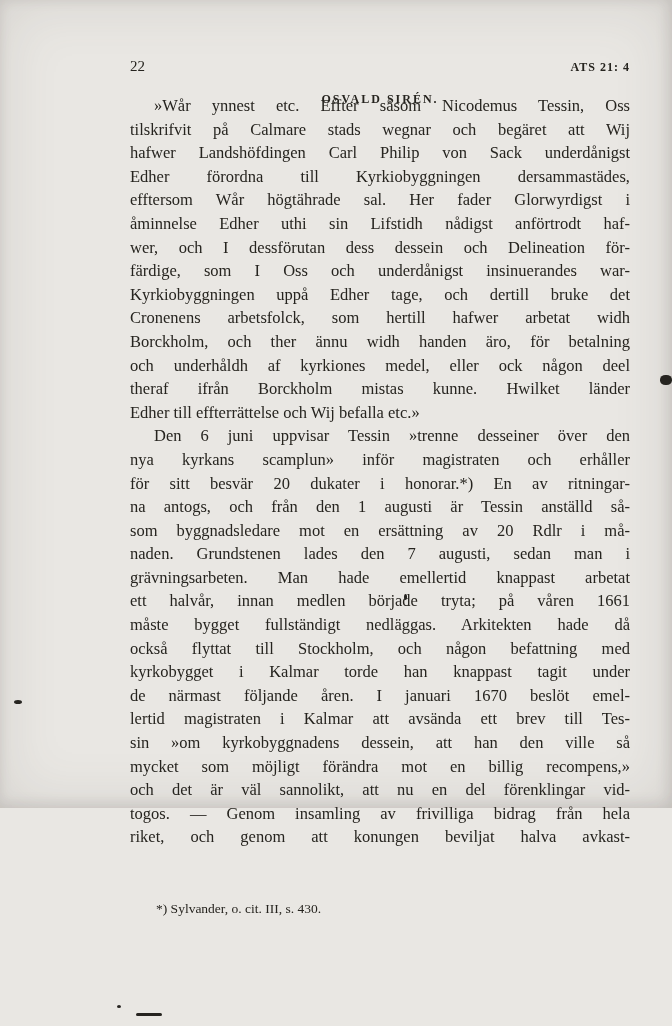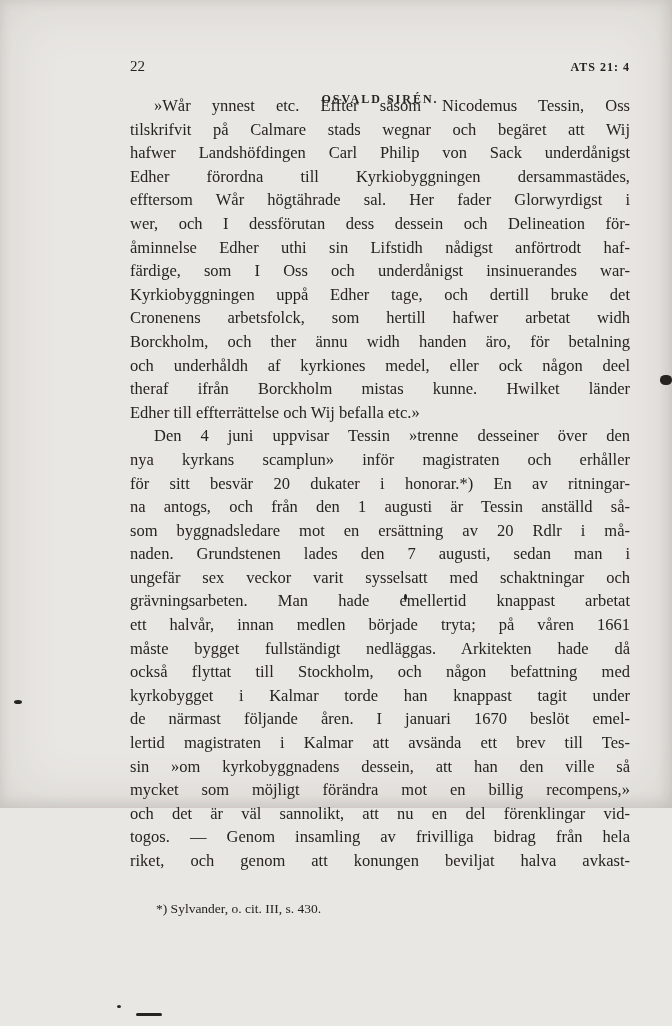--- a/index.html
+++ b/index.html
@@ -103,36 +103,35 @@
     <span class="running">OSVALD SIRÉN.</span>
     <span class="sig">ATS 21: 4</span>
   </div>
 
   <div class="body-text">
       <div class="line indent">»Wår ynnest etc. Effter såsom Nicodemus Tessin, Oss</div>
       <div class="line">tilskrifvit på Calmare stads wegnar och begäret att Wij</div>
       <div class="line">hafwer Landshöfdingen Carl Philip von Sack underdånigst</div>
       <div class="line">Edher förordna till Kyrkiobyggningen dersammastädes,</div>
       <div class="line">efftersom Wår högtährade sal. Her fader Glorwyrdigst i</div>
+      <div class="line">åminnelse Edher uthi sin Lifstidh nådigst anförtrodt haf-</div>
       <div class="line">wer, och I dessförutan dess dessein och Delineation för-</div>
-      <div class="line">åminnelse Edher uthi sin Lifstidh nådigst anförtrodt haf-</div>
       <div class="line">färdige, som I Oss och underdånigst insinuerandes war-</div>
       <div class="line">Kyrkiobyggningen uppå Edher tage, och dertill bruke det</div>
       <div class="line">Cronenens arbetsfolck, som hertill hafwer arbetat widh</div>
       <div class="line">Borckholm, och ther ännu widh handen äro, för betalning</div>
       <div class="line">och underhåldh af kyrkiones medel, eller ock någon deel</div>
       <div class="line">theraf ifrån Borckholm mistas kunne. Hwilket länder</div>
       <div class="line unjust">Edher till effterrättelse och Wij befalla etc.»</div>
-      <div class="line indent">Den 4 juni uppvisar Tessin »trenne desseiner över den</div>
+      <div class="line indent">Den 6 juni uppvisar Tessin »trenne desseiner över den</div>
       <div class="line">nya kyrkans scamplun» inför magistraten och erhåller</div>
       <div class="line">för sitt besvär 20 dukater i honorar.*) En av ritningar-</div>
       <div class="line">na antogs, och från den 1 augusti är Tessin anställd så-</div>
       <div class="line">som byggnadsledare mot en ersättning av 20 Rdlr i må-</div>
       <div class="line">naden. Grundstenen lades den 7 augusti, sedan man i</div>
-      <div class="line">ungefär sex veckor varit sysselsatt med schaktningar och</div>
       <div class="line">grävningsarbeten. Man hade emellertid knappast arbetat</div>
       <div class="line">ett halvår, innan medlen började tryta; på våren 1661</div>
       <div class="line">måste bygget fullständigt nedläggas. Arkitekten hade då</div>
       <div class="line">också flyttat till Stockholm, och någon befattning med</div>
       <div class="line">kyrkobygget i Kalmar torde han knappast tagit under</div>
       <div class="line">de närmast följande åren. I januari 1670 beslöt emel-</div>
       <div class="line">lertid magistraten i Kalmar att avsända ett brev till Tes-</div>
       <div class="line">sin »om kyrkobyggnadens dessein, att han den ville så</div>
       <div class="line">mycket som möjligt förändra mot en billig recompens,»</div>
       <div class="line">och det är väl sannolikt, att nu en del förenklingar vid-</div>

